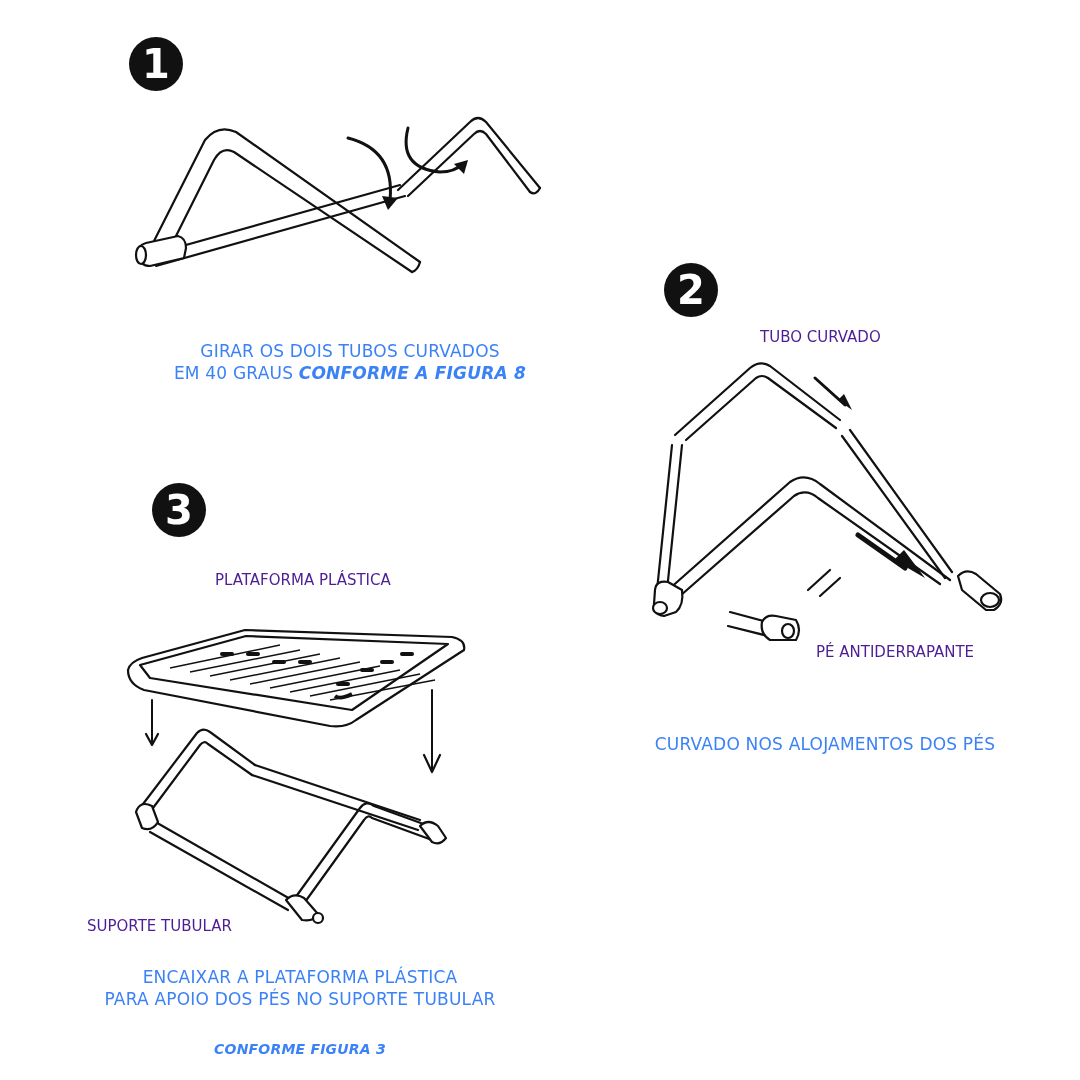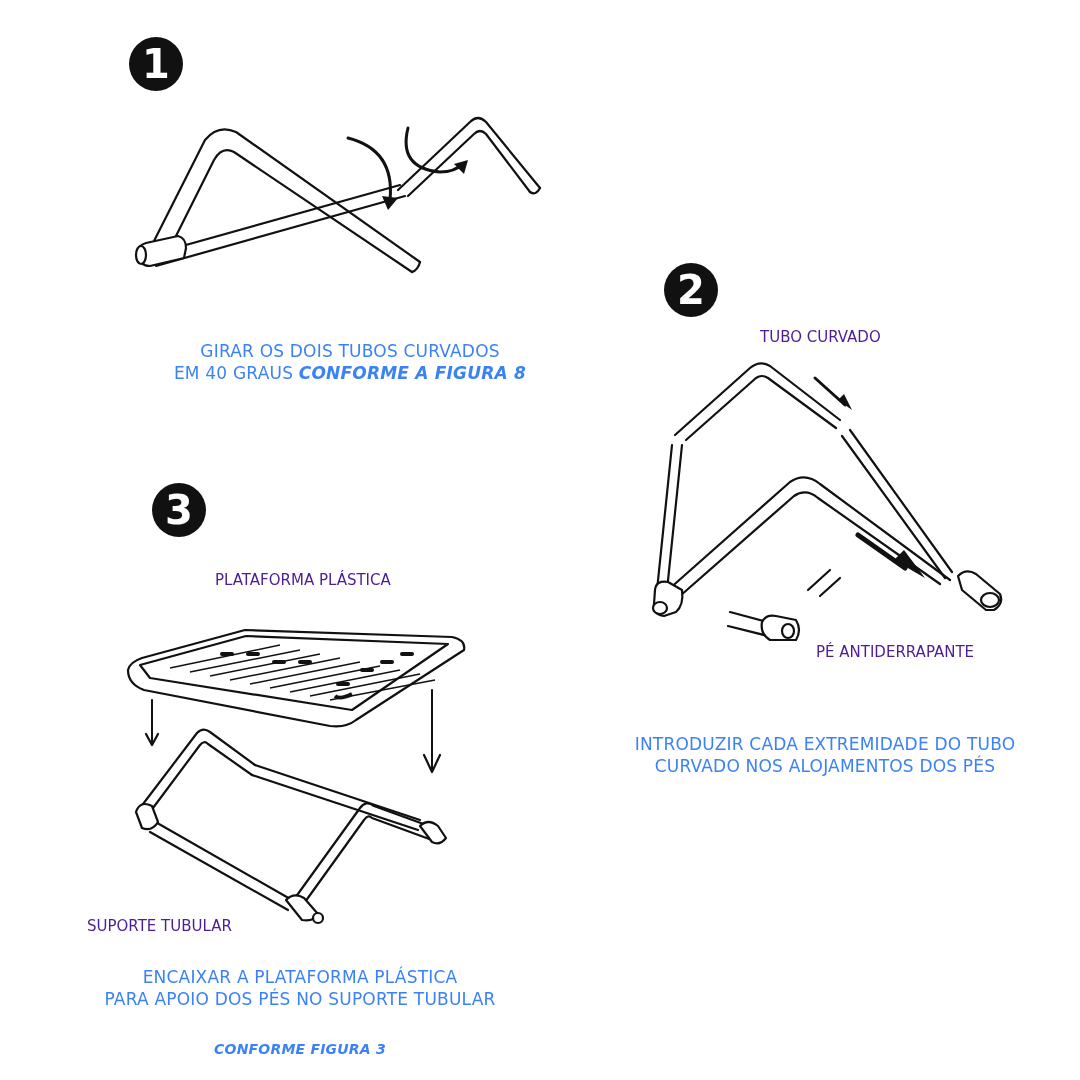--- a/index.html
+++ b/index.html
@@ -87,21 +87,20 @@
 
   <path class="a" d="M815 378 L845 405"></path>
   <path class="af" d="M838 400 L852 410 L844 394 Z"></path>
   <path class="a" d="M858 535 L905 568" style="stroke-width:5"></path>
   <path class="af" d="M894 560 L925 578 L904 550 Z"></path>
 </svg>
 
 <div class="label" style="left:804px;top:642px;margin-left:12px;">PÉ ANTIDERRAPANTE</div>
 
 <div class="caption" style="left:590px;top:733px;width:470px;">
-  <div>INTRODUZIR CADA EXTREMIDADE DO TUBO</div>
   <div>CURVADO NOS ALOJAMENTOS DOS PÉS</div>
 </div>
 
 <div class="badge" style="left:152px;top:483px;">
   <span>3</span>
 </div>
 
 <div class="label" style="left:215px;top:570px;">PLATAFORMA PLÁSTICA</div>
 
 <svg width="1080" height="1080" style="left:0;top:0;">

